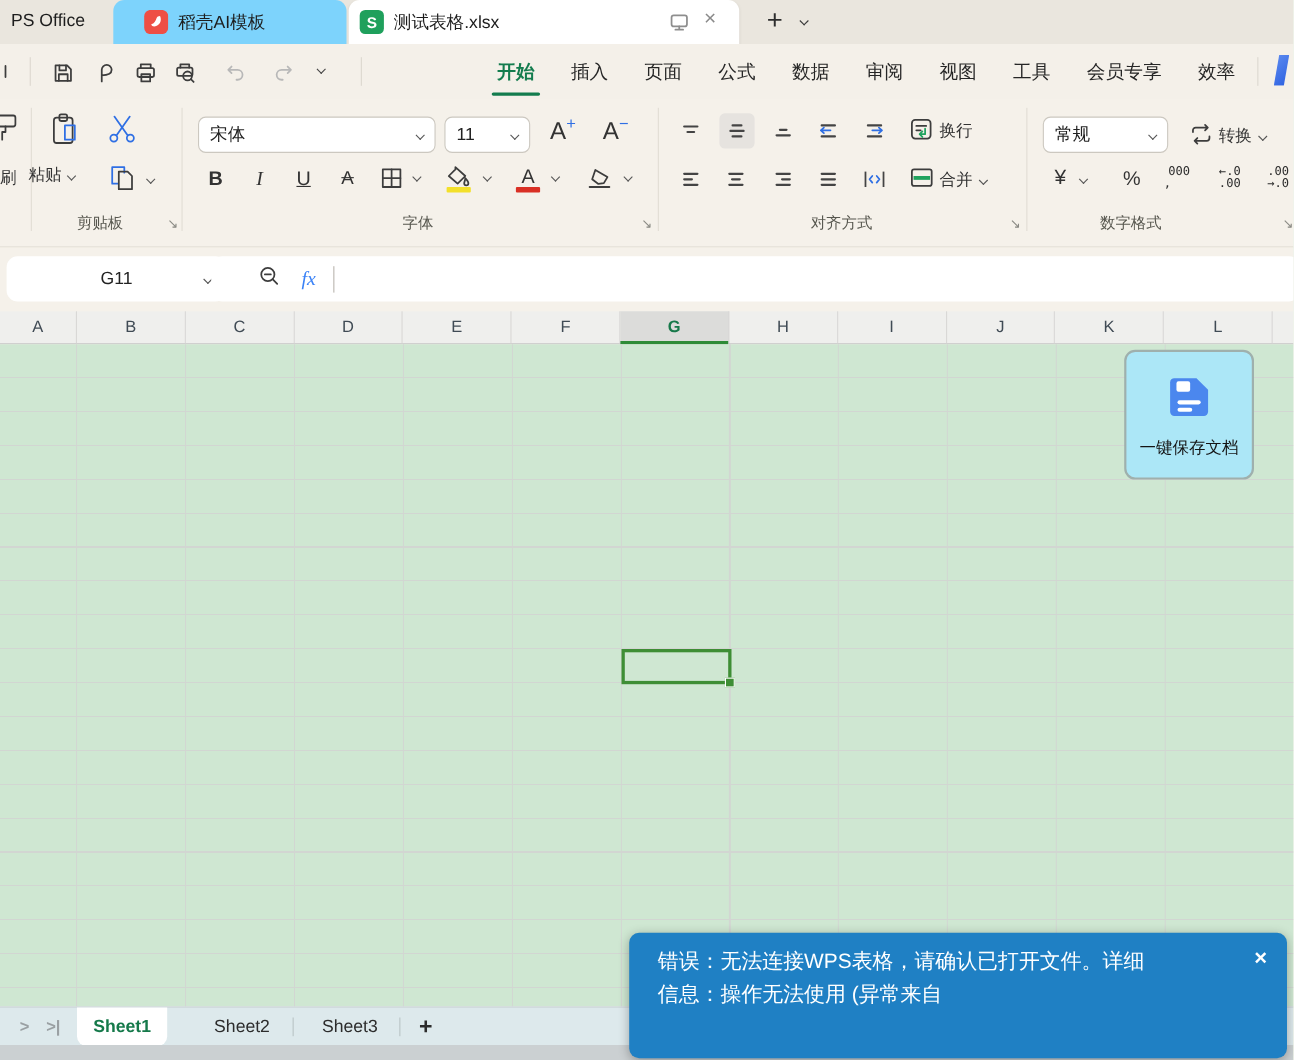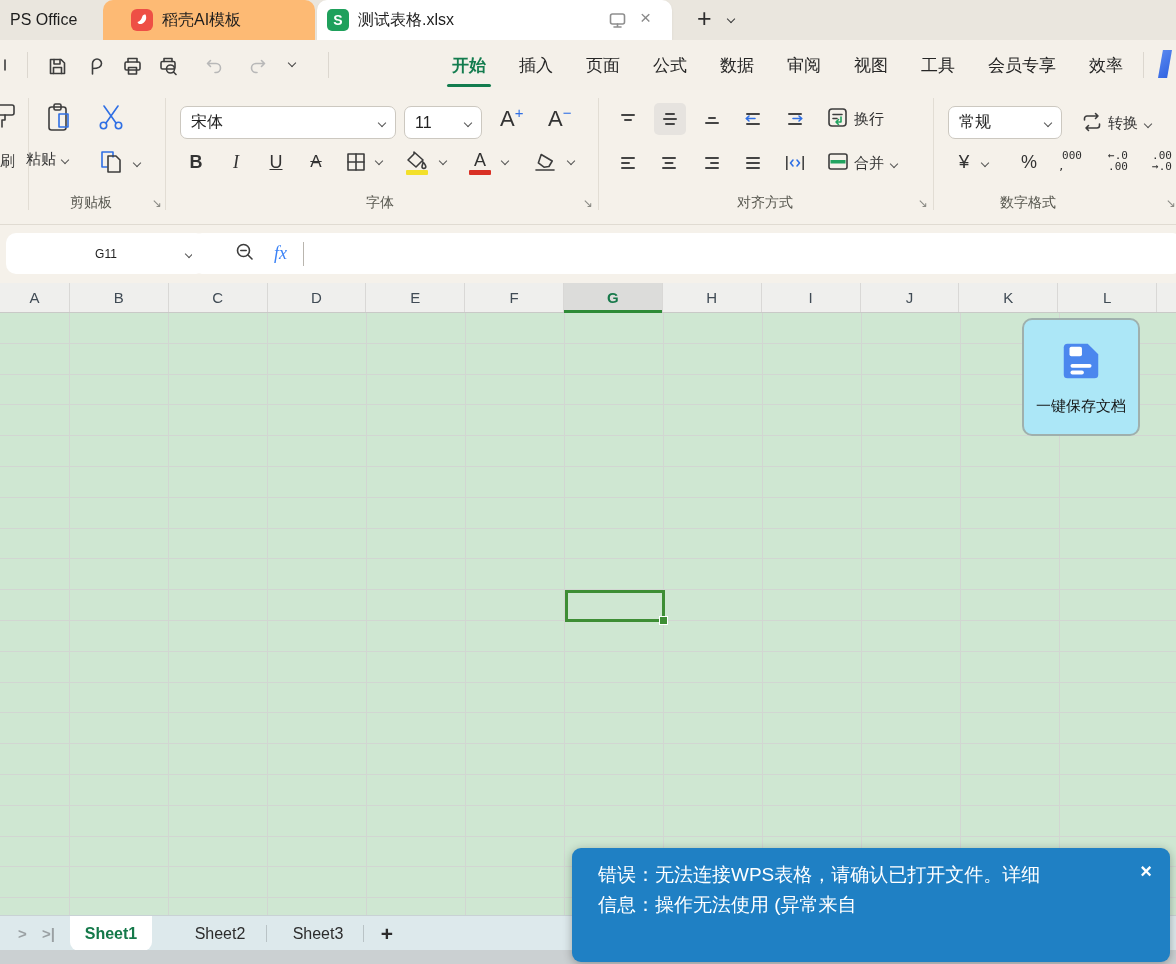--- a/index.html
+++ b/index.html
@@ -1,21 +1,21 @@
 <!DOCTYPE html>
 <html><head>
 <meta charset="utf-8">
 <style>
 *{margin:0;padding:0;box-sizing:border-box}
 html,body{width:1176px;height:964px;overflow:hidden}
 .app{position:relative;width:1176px;height:964px;background:#f4f0e9;font-family:"Liberation Sans","DejaVu Sans",sans-serif;overflow:hidden}
 
 .tabbar{position:absolute;left:0;top:0;width:100%;height:40px;background:#eae6de}
 .tab{position:absolute;top:0;height:40px;border-radius:10px 10px 0 0;display:flex;align-items:center;cursor:pointer}
-.tab.docer{background:#fdba74}
+.tab.docer{background:#7dd3fc}
 .tab.activedoc{background:#fff;box-shadow:0 1px 3px rgba(0,0,0,.06)}
 .tabtext{font-size:16px;color:#1d1d1d;white-space:nowrap}
 .slogo{width:22px;height:22px;background:#1fa05c;border-radius:5px;color:#fff;font-weight:bold;font-size:14px;display:flex;align-items:center;justify-content:center}
 .docerlogo{width:22px;height:22px;border-radius:6px;display:flex;align-items:center;justify-content:center}
 
 .toolbar{position:absolute;top:40px;left:0;width:100%;height:50px;background:#f4f0e9}
 .qicon{position:absolute;top:13px;width:26px;height:26px;display:flex;align-items:center;justify-content:center;cursor:pointer}
 .vdiv{position:absolute;width:1px;background:#dcd7cf}
 .mtabs{position:absolute;left:452px;top:0;height:50px;display:flex;align-items:center;gap:33px;font-size:17px;color:#262626}
 .mtab{position:relative;cursor:pointer;white-space:nowrap}
@@ -34,21 +34,21 @@
 .chev{width:8px;height:8px;border-right:1.6px solid #555;border-bottom:1.6px solid #555;transform:rotate(45deg);display:inline-block}
 .chev.s{width:6px;height:6px}
 .stack{position:absolute;width:44px;text-align:center;font-size:11px;line-height:11px;color:#2e2e2e;font-family:"DejaVu Sans Mono","Liberation Mono",monospace;cursor:pointer}
 .alsel{background:#e6e3df;border-radius:5px}
 .i{stroke:#3d3d3d;fill:none;stroke-width:1.6;stroke-linecap:round;stroke-linejoin:round}
 .i.blue{stroke:#2f6fe4}
 .i.gray{stroke:#b8b8b8}
 .colorbar{position:absolute;left:50%;transform:translateX(-50%);bottom:1px;width:22px;height:5px;border-radius:1px}
 
 .formula{position:absolute;top:225px;left:0;width:100%;height:58px;background:#f5f1ea}
-.namebox{position:absolute;left:6px;top:8px;width:200px;height:41px;background:#fff;border-radius:10px;display:flex;align-items:center;justify-content:center;font-size:12px;color:#222;cursor:pointer}
+.namebox{position:absolute;left:6px;top:8px;width:200px;height:41px;background:#fff;border-radius:10px;display:flex;align-items:center;justify-content:center;font-size:16px;color:#222;cursor:pointer}
 .fxbox{position:absolute;left:192px;top:8px;width:990px;height:41px;background:#fff;border-radius:10px;display:flex;align-items:center}
 
 .colhdr{position:absolute;top:283px;left:0;width:100%;height:30px;background:#efefed;border-bottom:1px solid #c9c9c7;display:flex}
 .ch{height:100%;display:flex;align-items:center;justify-content:center;font-size:15px;color:#404b55;border-right:1px solid #d9d8d6;position:relative;cursor:pointer}
 .ch.active{background:#dcdcda;color:#17794a;font-weight:bold}
 .ch.active::after{content:"";position:absolute;bottom:-1px;left:0;right:0;height:3px;background:#2e8b37}
 
 .grid{position:absolute;top:313px;left:0;width:100%;height:602px;background-color:#cfe7d2;background-image:repeating-linear-gradient(to right,transparent 0 98px,#d2d6d2 98px 99px),repeating-linear-gradient(to bottom,transparent 0 29.8px,#d2d6d2 29.8px 30.8px);background-position:-29px 0,0 0;cursor:cell}
 .sel{position:absolute;left:565px;top:277px;width:100px;height:32px;border:3px solid #3e8e35}
 .handle{position:absolute;right:-6px;bottom:-6px;width:9px;height:9px;background:#3e8e35;border:1.5px solid #fff;cursor:crosshair}

